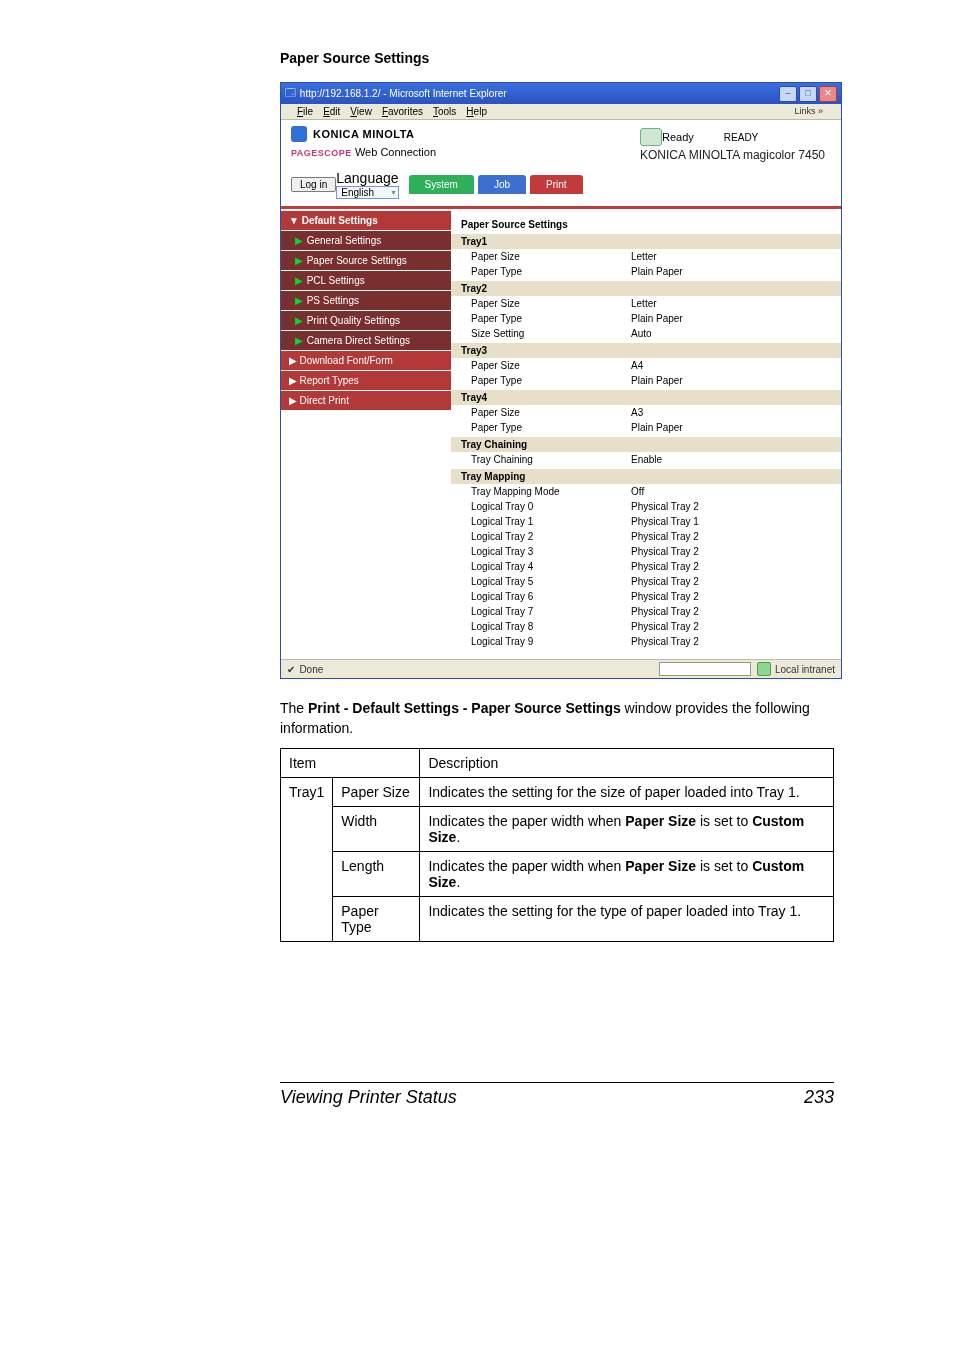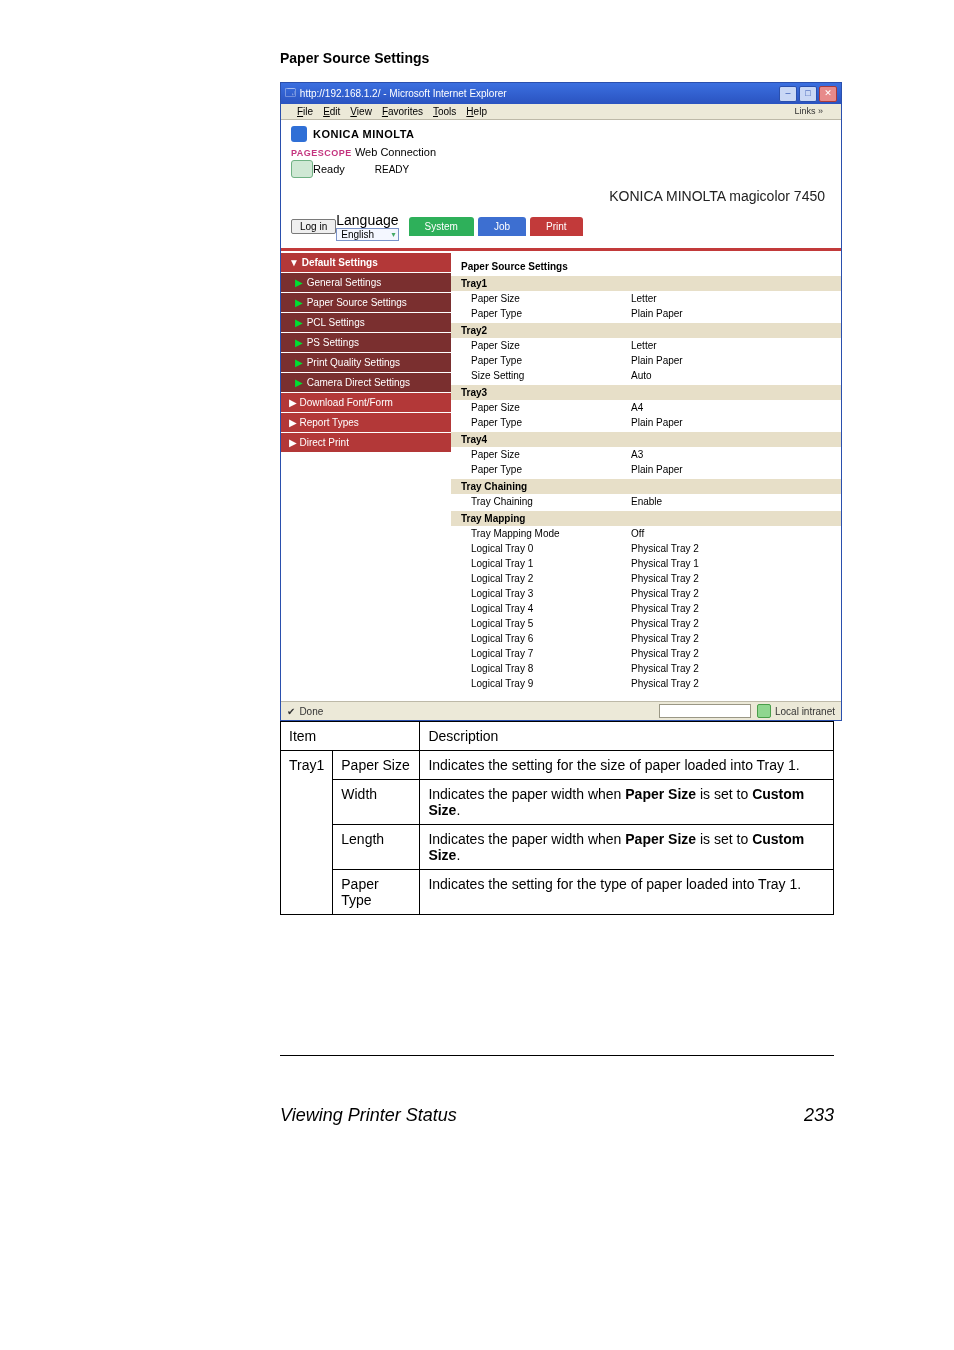--- a/index.html
+++ b/index.html
@@ -67,34 +67,33 @@
   .ie-menubar .menus{display:flex;gap:10px;}
   .ie-menubar .menu span.ul{text-decoration:underline;}
   .ie-menubar .links{font-size:9px;color:#333;margin-right:2px;}
   .ie-content {
     background: #fff;
   }
   .app-header {
     display:flex;
     justify-content:space-between;
     padding:6px 10px 8px 10px;
-    flex-direction:column;
   }
   .brandcol{display:flex;flex-direction:column;gap:4px;}
   .brand {
     display:flex;align-items:center;gap:6px;
   }
   .brand .logo{width:16px;height:16px;border-radius:3px;background:#2f6fd6;}
   .brand .txt{font-weight:bold;font-size:11px;letter-spacing:0.5px;}
   .pagescope{font-size:11px;}
   .pagescope .ps1{color:#c4357f;font-weight:bold;font-size:9px;letter-spacing:0.5px;}
   .statuscol{display:flex;flex-direction:column;align-items:flex-start;gap:2px;padding-top:2px;}
   .statuscol .ready{display:flex;align-items:center;font-size:11px;}
   .statuscol .readyicon{width:20px;height:16px;background:#cfe8d4;border:1px solid #6fb183;border-radius:3px;}
-  .modelrow{font-size:14px;color:#222;margin-top:8px;align-self:flex-end;padding-right:6px;}
+  .modelrow{font-size:12px;color:#222;margin-top:0;align-self:flex-end;padding-right:6px;}
   .loginrow{display:flex;align-items:center;padding:0 10px 6px 10px;}
   .loginbtn{border:1px solid #7a7a7a;background:#efefef;padding:1px 8px;font-size:10px;border-radius:2px;}
   .langlbl{font-size:14px;}
   .langsel{border:1px solid #7a93c9;background:#f4f7ff;padding:0 14px 0 4px;font-size:10px;position:relative;}
   .langsel .chev{position:absolute;right:2px;top:1px;color:#4a6;font-size:8px;}
   .tabs{display:flex;gap:4px;margin-left:10px;}
   .tab{padding:4px 16px;border-radius:3px 3px 0 0;font-size:10px;color:#fff;}
   .tab.sys{background:#2eb05a;}
   .tab.job{background:#3d6fd1;}
   .tab.print{background:#c23a3a;}
@@ -131,21 +130,21 @@
   table.info th,table.info td{
     border:1px solid #000;padding:6px 8px;text-align:left;vertical-align:top;
   }
   table.info th{font-weight:normal;}
   
   .footer{
     margin-top:140px;
     display:flex;justify-content:space-between;align-items:flex-end;
     border-top:1px solid #000;padding-top:4px;
   }
-  .footer .ftitle{font-style:italic;font-size:18px;margin-top:45px;}
+  .footer .ftitle{font-style:italic;font-size:18px;}
   .footer .fpage{font-style:italic;font-size:18px;}
 </style>
 </head>
 <body>
 
 <div class="page">
   <div class="sec-heading">Paper Source Settings</div>
 
   <div class="ie">
     <div class="ie-titlebar">
@@ -343,20 +342,23 @@
       <div style="display:flex;align-items:center;">
         <div class="prog"></div>
         <div class="zone">
           <div class="shield"></div>
           <span>Local intranet</span>
         </div>
       </div>
     </div>
   </div>
 
+  <div class="para">
+    <span>The </span><b>Print - Default Settings - Paper Source Settings</b><span> window provides the following information.</span>
+  </div>
 
   <table class="info">
     <tbody>
         <tr>
       <th colspan="2">Item</th>
       <th>Description</th>
     </tr>
     <tr>
       <td rowspan="4">Tray1</td>
       <td>Paper Size</td>

